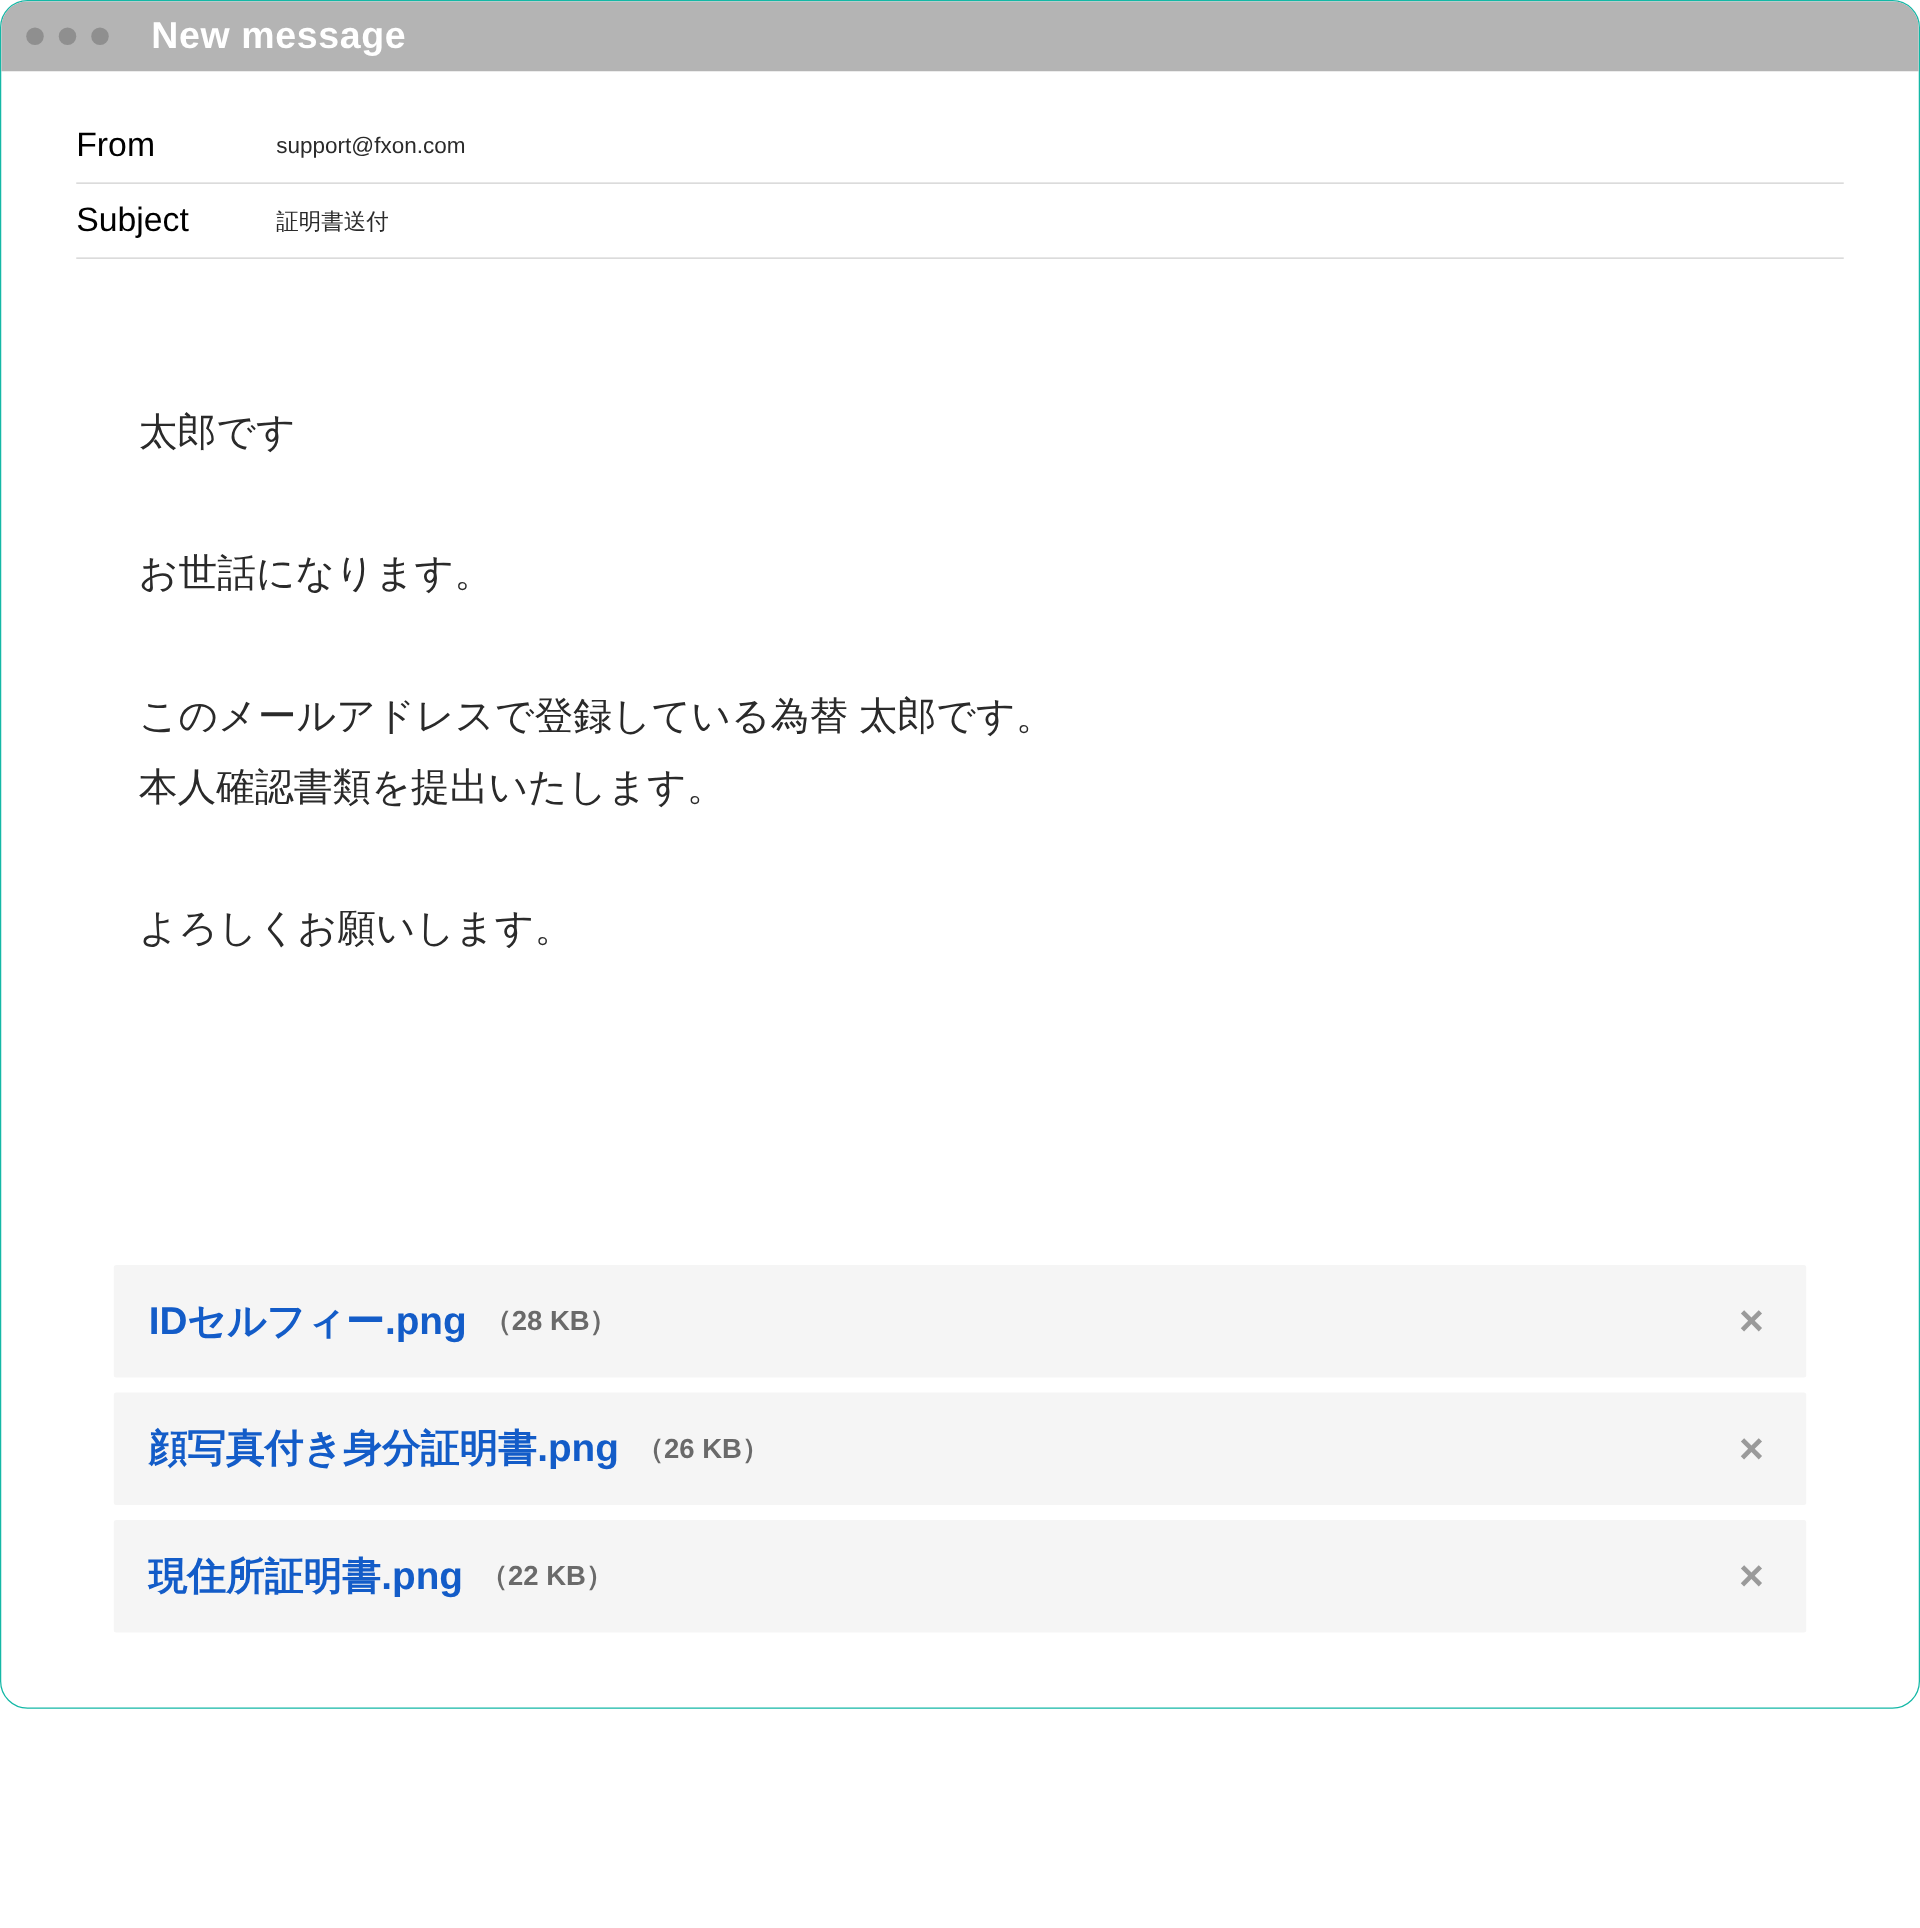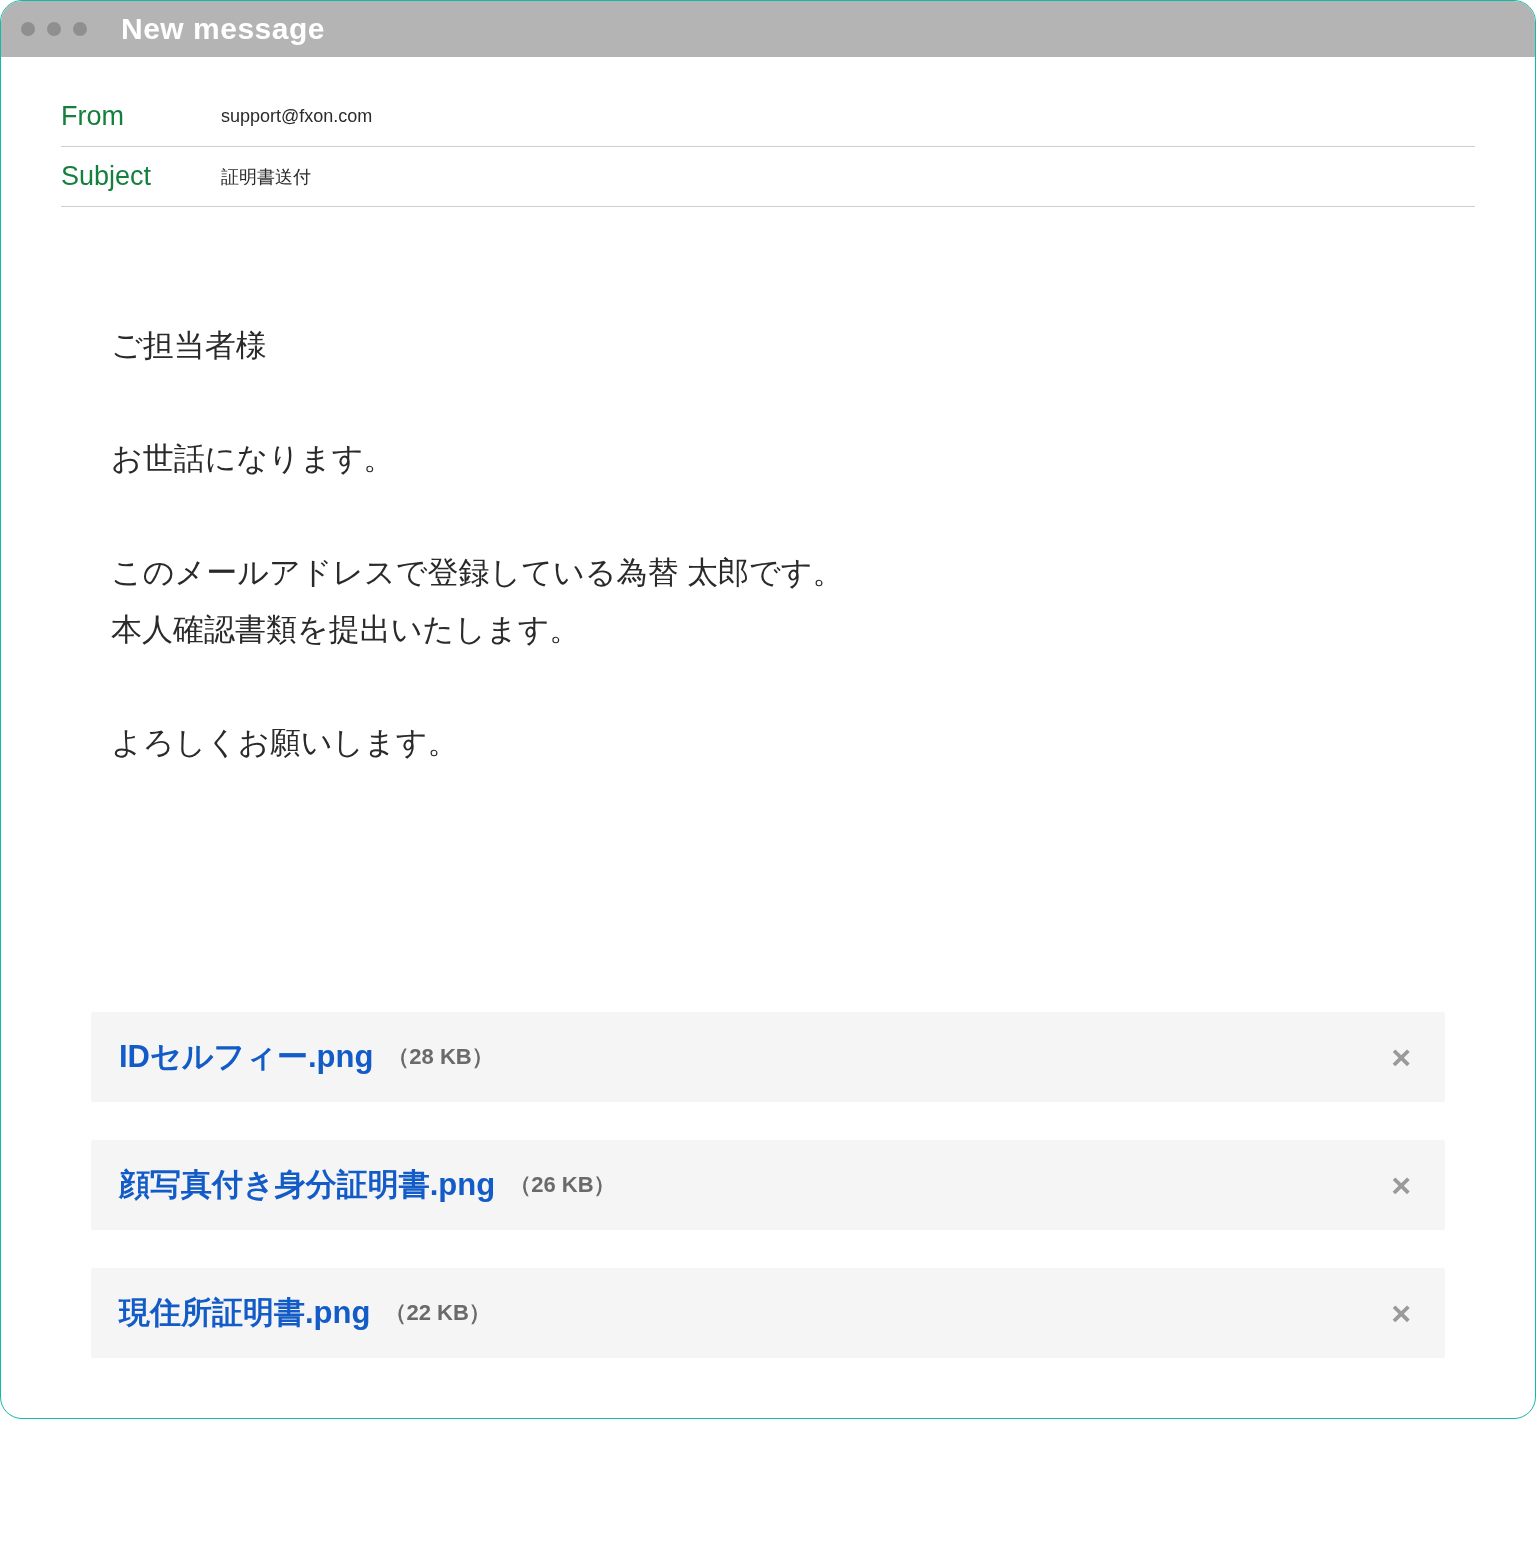--- a/index.html
+++ b/index.html
@@ -52,21 +52,21 @@
     .content {
       padding: 30px 60px 60px 60px;
     }
     .header-row {
       display: flex;
       align-items: center;
       border-bottom: 1px solid #cfcfcf;
       padding: 14px 0 14px 0;
     }
     .header-label {
-      color: #15803d;
+      color: #000000;
       font-size: 27px;
       width: 160px;
       font-family: Verdana, sans-serif;
     }
     .header-value {
       color: #2a2a2a;
       font-size: 18px;
     }
     .header-value.from {
       font-family: Verdana, sans-serif;
@@ -83,21 +83,21 @@
       margin: 0;
     }
     .body-text .blank {
       height: 56px;
     }
     .attachments {
       margin-top: 200px;
       padding: 0 30px;
       display: flex;
       flex-direction: column;
-      gap: 38px;
+      gap: 12px;
     }
     .attachment-row {
       background: #f5f5f5;
       display: flex;
       align-items: center;
       padding: 24px 28px;
       border-radius: 2px;
     }
     .attachment-name {
       color: #135cc8;
@@ -142,21 +142,21 @@
       <div class="header-value from">support@fxon.com</div>
     </div>
 
     <div class="header-row">
       <div class="header-label">Subject</div>
       <div class="header-value">証明書送付</div>
     </div>
 
     <div class="body-area">
       <div class="body-text">
-        <p>ご担当者様</p>
+        <p>太郎です</p>
         <div class="blank"></div>
         <p>お世話になります。</p>
         <div class="blank"></div>
         <p>このメールアドレスで登録している為替 太郎です。</p>
         <p>本人確認書類を提出いたします。</p>
         <div class="blank"></div>
         <p>よろしくお願いします。</p>
       </div>
     </div>
 

